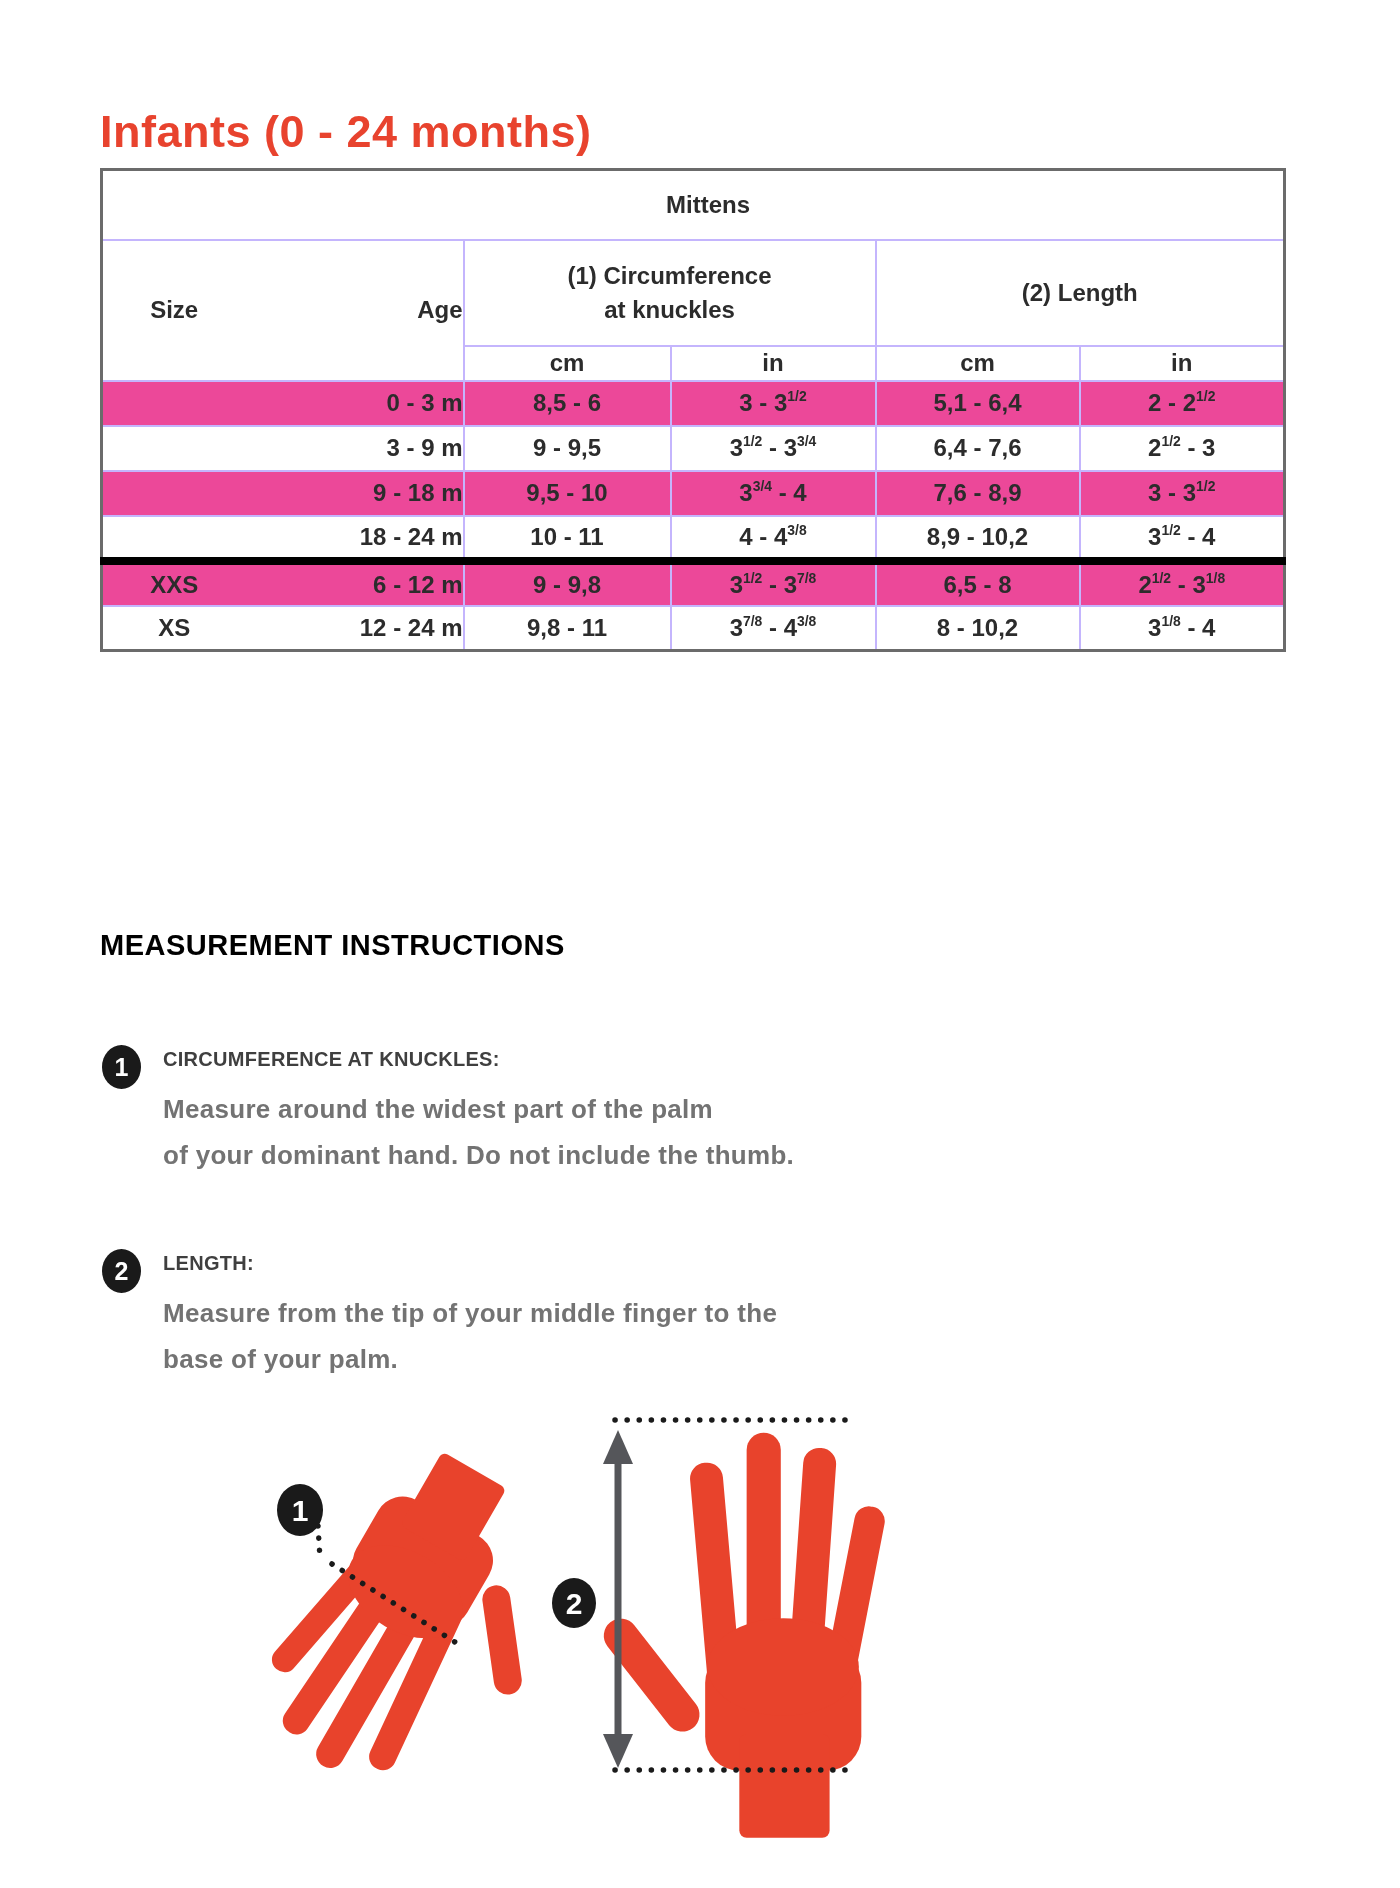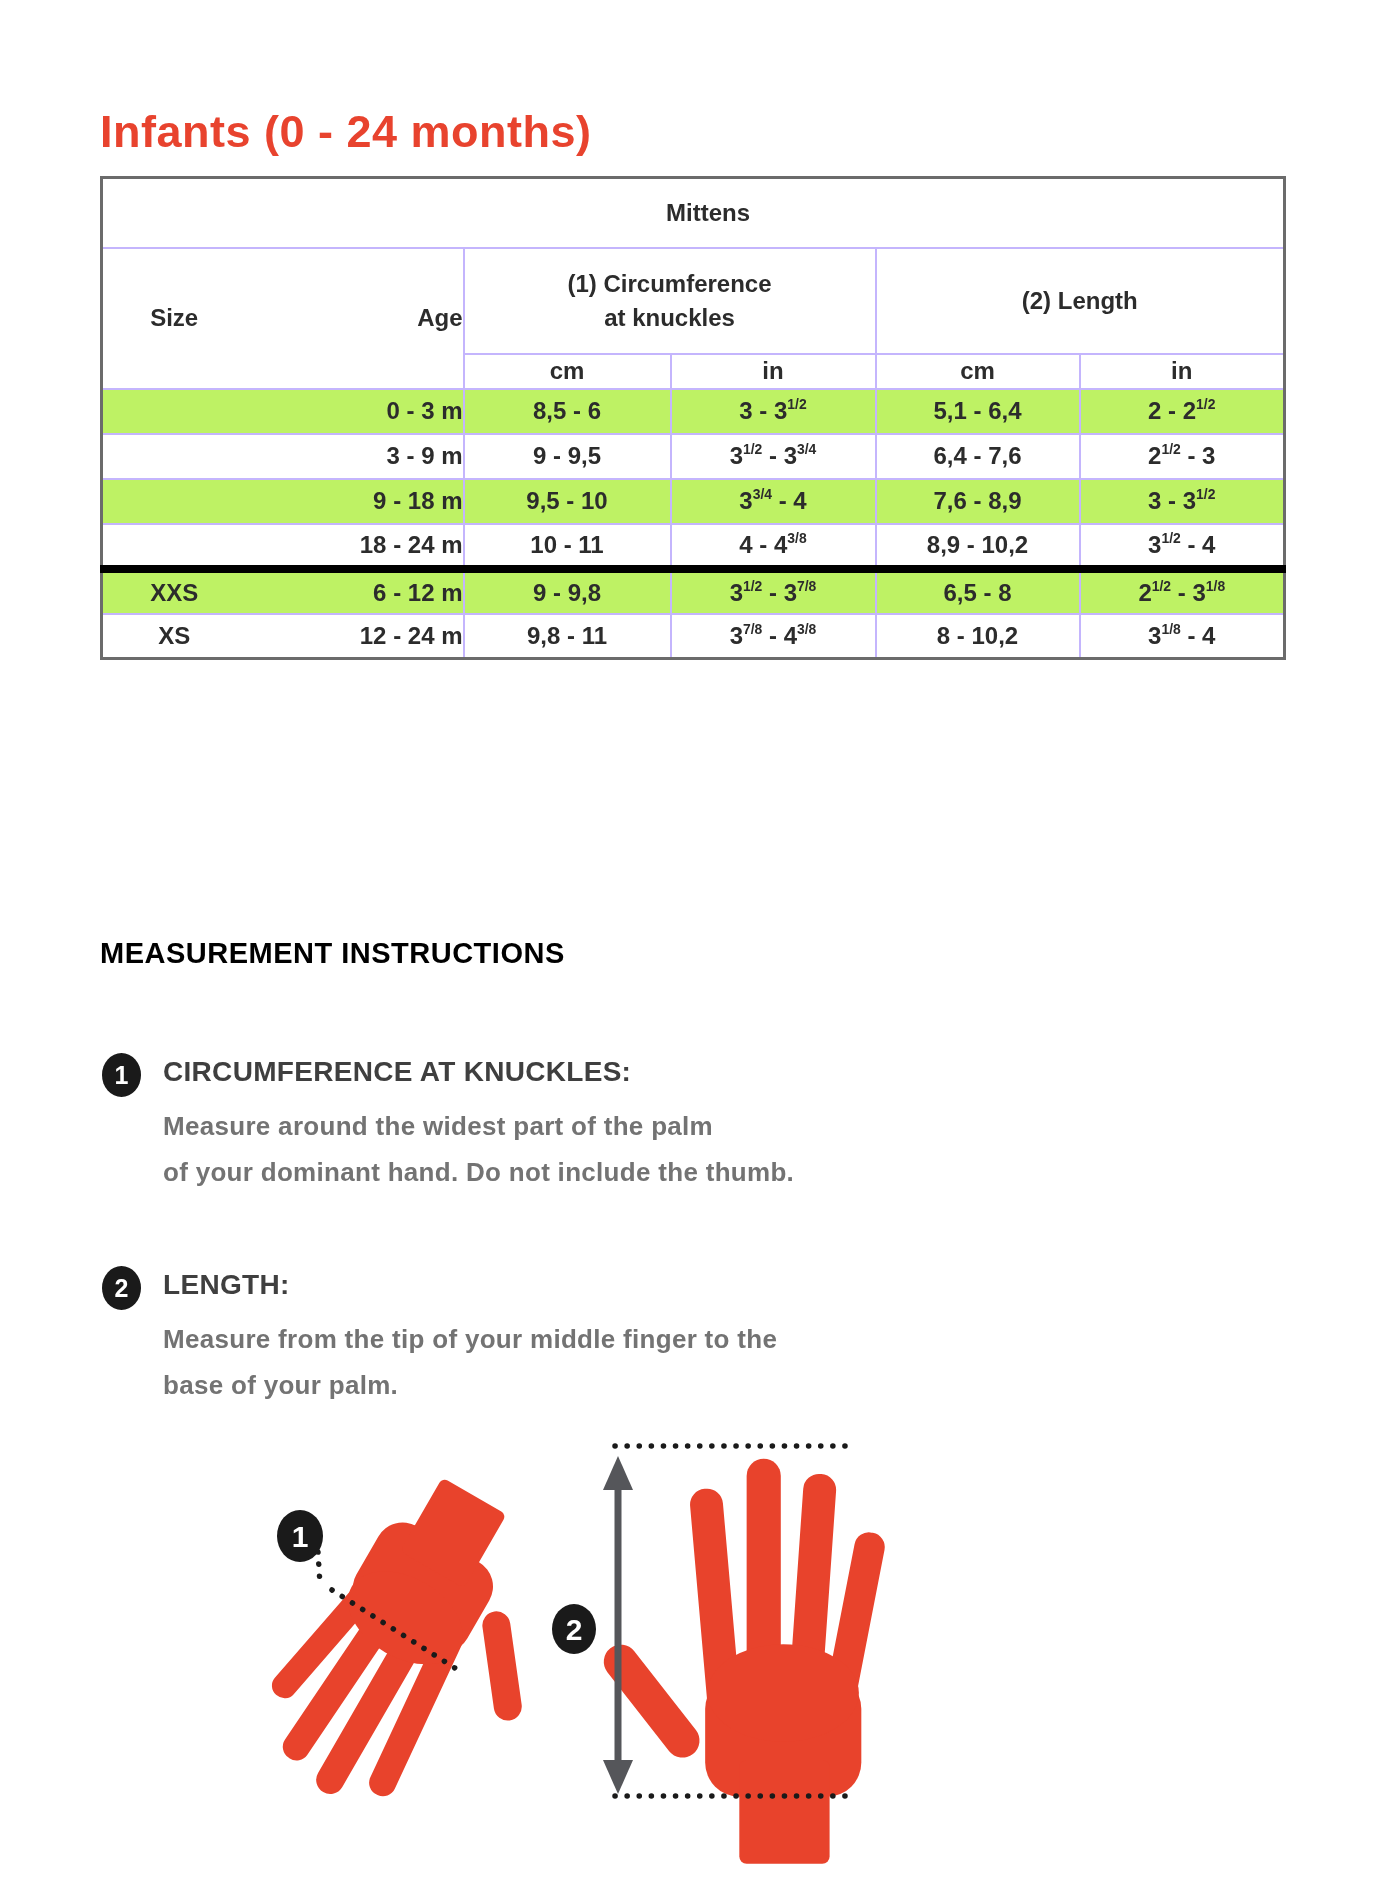--- a/index.html
+++ b/index.html
@@ -6,21 +6,21 @@
   html,body { background:#ffffff; }
   body {
     width:1400px; height:1888px; overflow:hidden;
     font-family:"Liberation Sans","DejaVu Sans",sans-serif;
     font-weight:bold; color:#2e2e2e;
   }
   .page { padding-left:100px; padding-right:117px; }
 
   
   .page-title {
-    padding-top:106px; margin-bottom:18px;
+    padding-top:106px; margin-bottom:10px;
     font-size:45px; letter-spacing:.5px; color:#e8432e;
   }
 
   
   table.size-table {
     width:1183px; border-collapse:collapse; table-layout:fixed;
     border:3px solid #6b6b6b;
   }
   table.size-table td {
     border:2px solid #c4b5fd; text-align:center;
@@ -30,37 +30,37 @@
     height:70px; text-align:left; padding-left:30px;
     font-size:30px; color:#474747; border-bottom:3px solid #6b6b6b;
   }
   td.h-span { height:106px; font-size:23px; line-height:1.4; white-space:pre-line; }
   td.h-unit { height:35px; font-size:23px; }
   td.c-sizeage { padding:0; }
   .sizeage-flex { display:flex; width:100%; align-items:center;gap:36px; }
   .sub-size { width:44%; text-align:center; display:inline-block; }
   .sub-age  { width:56%; text-align:right; display:inline-block; }
   tbody.data-rows tr { height:45px; }
-  tbody.data-rows tr.shaded { background:#bef264; }
+  tbody.data-rows tr.shaded { background:#ec4899; }
   tbody.data-rows tr.section-start td { border-top:8px solid #000000; }
   td sup { font-size:.58em; position:relative; top:-1px; }
 
   
   .instructions { margin-top:277px; }
   .instructions-heading { font-size:29px; letter-spacing:.5px; color:#000000; }
   .instr-item { display:flex; margin-left:2px; }
   .instr-item.first { margin-top:86px; }
   .instr-item.second { margin-top:74px; }
   .num-badge {
     flex:0 0 auto; width:39px; height:44px; border-radius:50%;
     background:#1a1a1a; color:#ffffff; font-size:25px;
     display:flex; align-items:center; justify-content:center;
     margin-right:22px; margin-top:-3px;
   }
-  .instr-title { font-size:28px; color:#3f3f3f; letter-spacing:.3px; }
+  .instr-title { font-size:20px; color:#3f3f3f; letter-spacing:.3px; }
   .instr-body {
     margin-top:16px; font-size:26px; color:#737373;
     line-height:1.75; white-space:pre-line; letter-spacing:.3px;
   }
 
   
   .figure { margin-top:16px; margin-left:90px; }
   .figure svg { display:block; }
   .badge-text { fill:#ffffff; font-size:30px; font-weight:bold; }
 </style>

